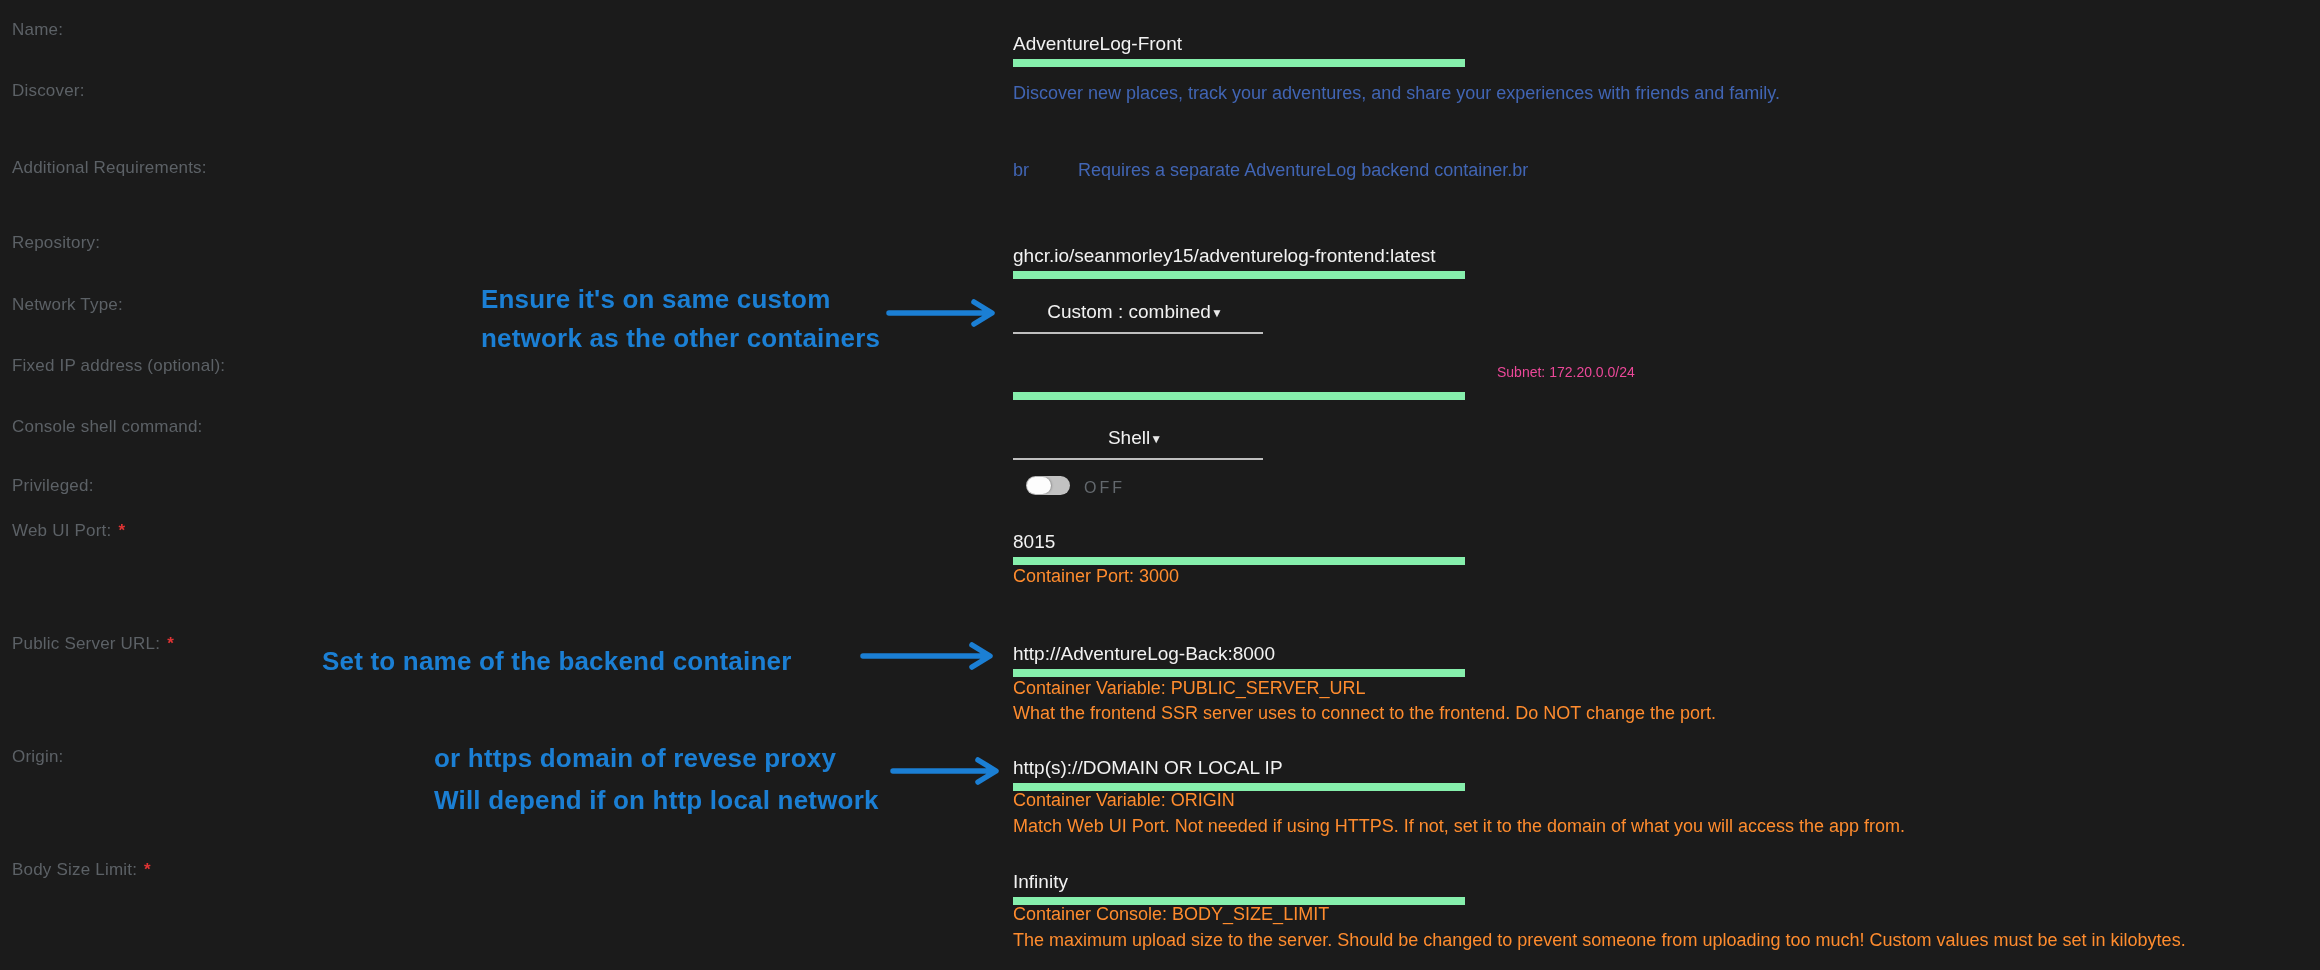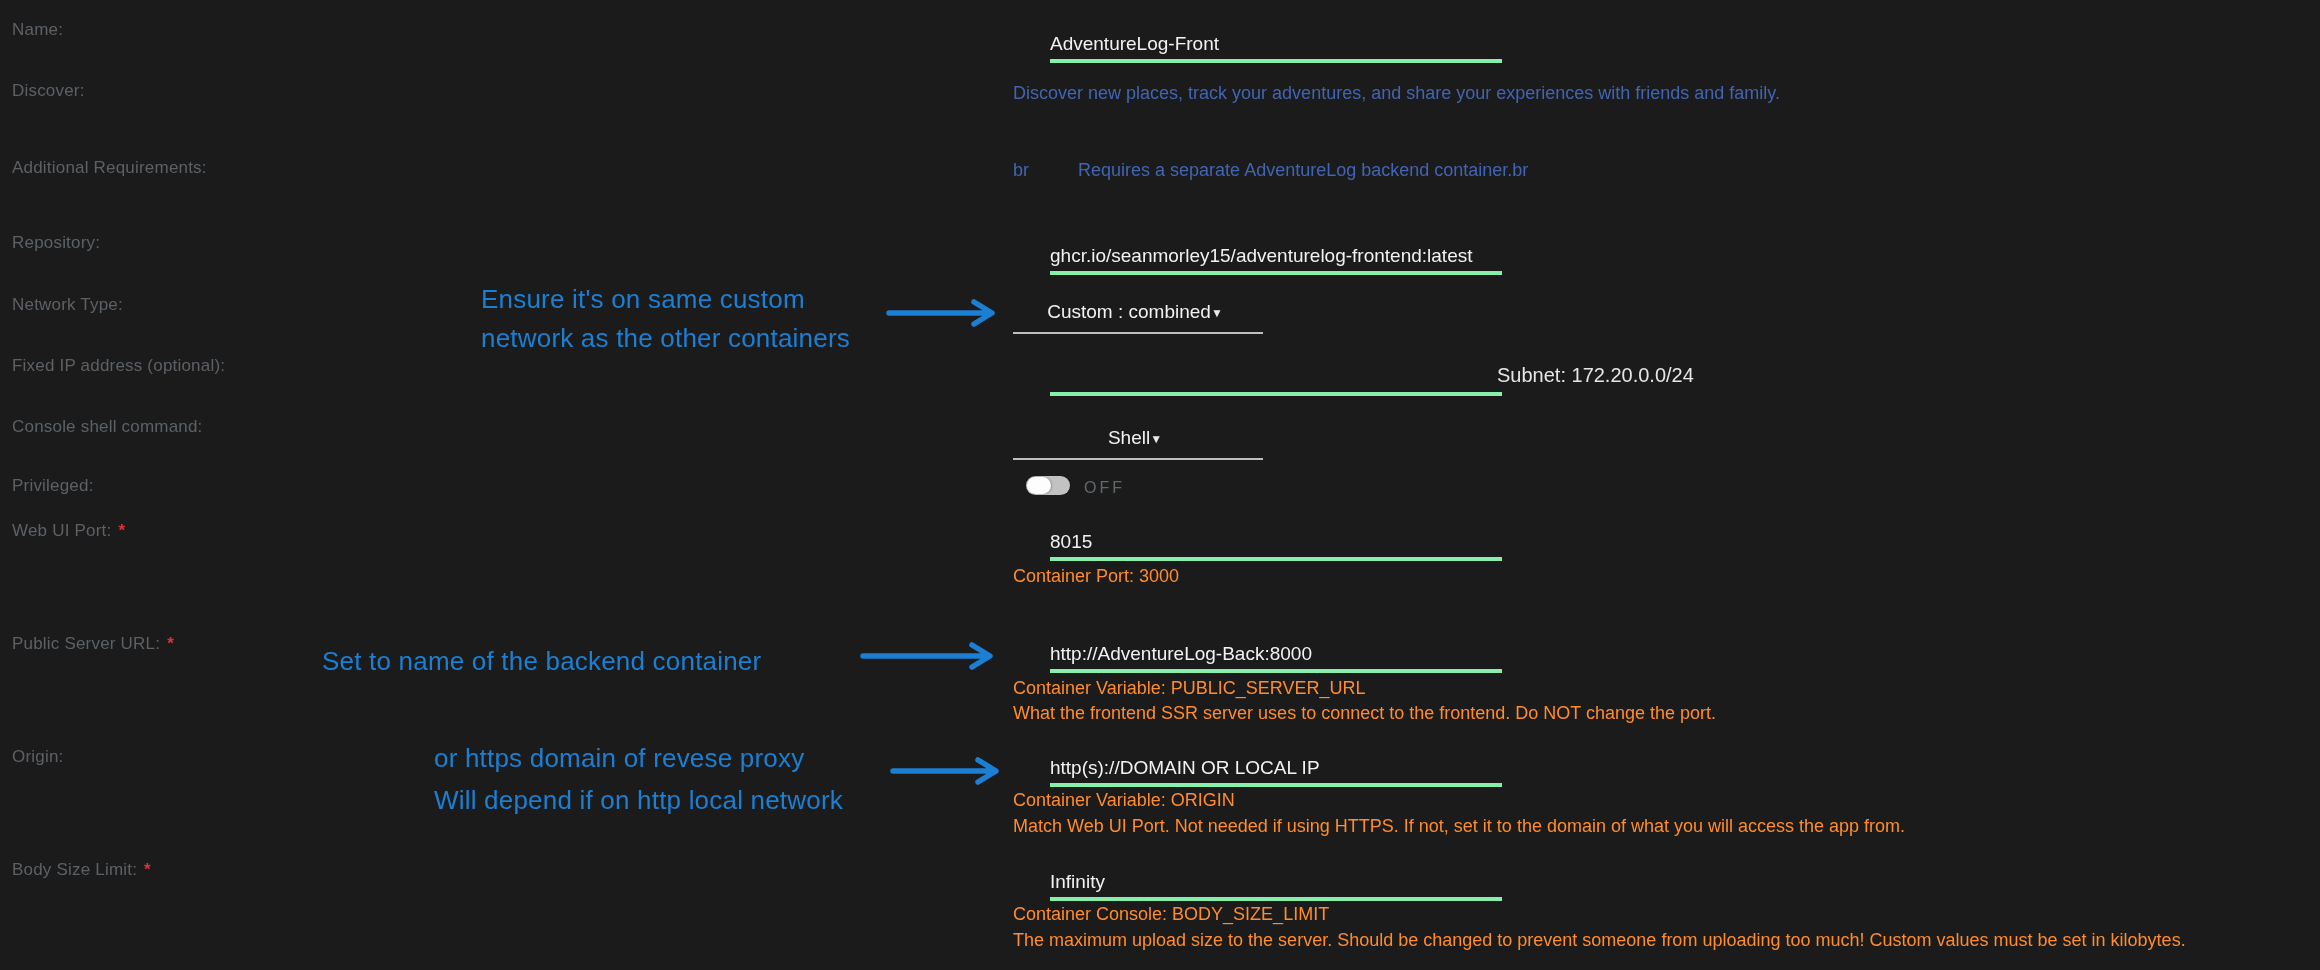--- a/index.html
+++ b/index.html
@@ -10,44 +10,43 @@
     -webkit-font-smoothing:antialiased;
   }
   .label{
     position:absolute;left:12px;font-size:17px;color:#5c6166;
     white-space:nowrap;letter-spacing:.2px;
   }
   .req{color:#e03434;margin-left:7px;font-weight:bold;}
   .field-input{
     position:absolute;left:1013px;width:452px;height:31px;
     background:transparent;border:none;outline:none;
-    border-bottom:4px solid #86efac;
+    border-bottom:8px solid #86efac;
     color:#f2f2f2;font-size:19px;font-family:inherit;padding:0;
     border-radius:0;
-    margin-left:37px;
   }
   .select{
     position:absolute;left:1013px;width:250px;height:31px;
     border-bottom:2px solid #bfbfbf;color:#f2f2f2;font-size:19px;
     display:flex;justify-content:center;align-items:flex-start;
     cursor:pointer;
   }
   .select .caret{font-size:12px;color:#e8e8e8;margin-top:5px;margin-right:6px;}
   .bluetext{
     position:absolute;left:1013px;color:#4165b4;font-size:18px;white-space:nowrap;
   }
   .orange{
     position:absolute;left:1013px;color:#ff8c2e;font-size:18px;white-space:nowrap;text-align:center;
   }
   .subnet{
-    position:absolute;left:1497px;color:#e5e5e5;font-size:20px;white-space:nowrap;
+    position:absolute;left:1497px;color:#ec4899;font-size:14px;white-space:nowrap;
   }
   .annotation{
     position:absolute;color:#1b7fd4;font-size:26px;line-height:39px;
-    white-space:nowrap;letter-spacing:.2px;
+    white-space:nowrap;letter-spacing:.2px;font-weight:bold;
   }
   .arrow{position:absolute;}
   .arrow svg{display:block;}
   .toggle{
     position:absolute;left:1026px;top:476px;width:44px;height:19px;
     background:#c2c2c2;border-radius:10px;cursor:pointer;
   }
   .toggle .knob{
     position:absolute;left:1px;top:1px;width:24px;height:17px;
     background:#fdfdfd;border-radius:9px;

